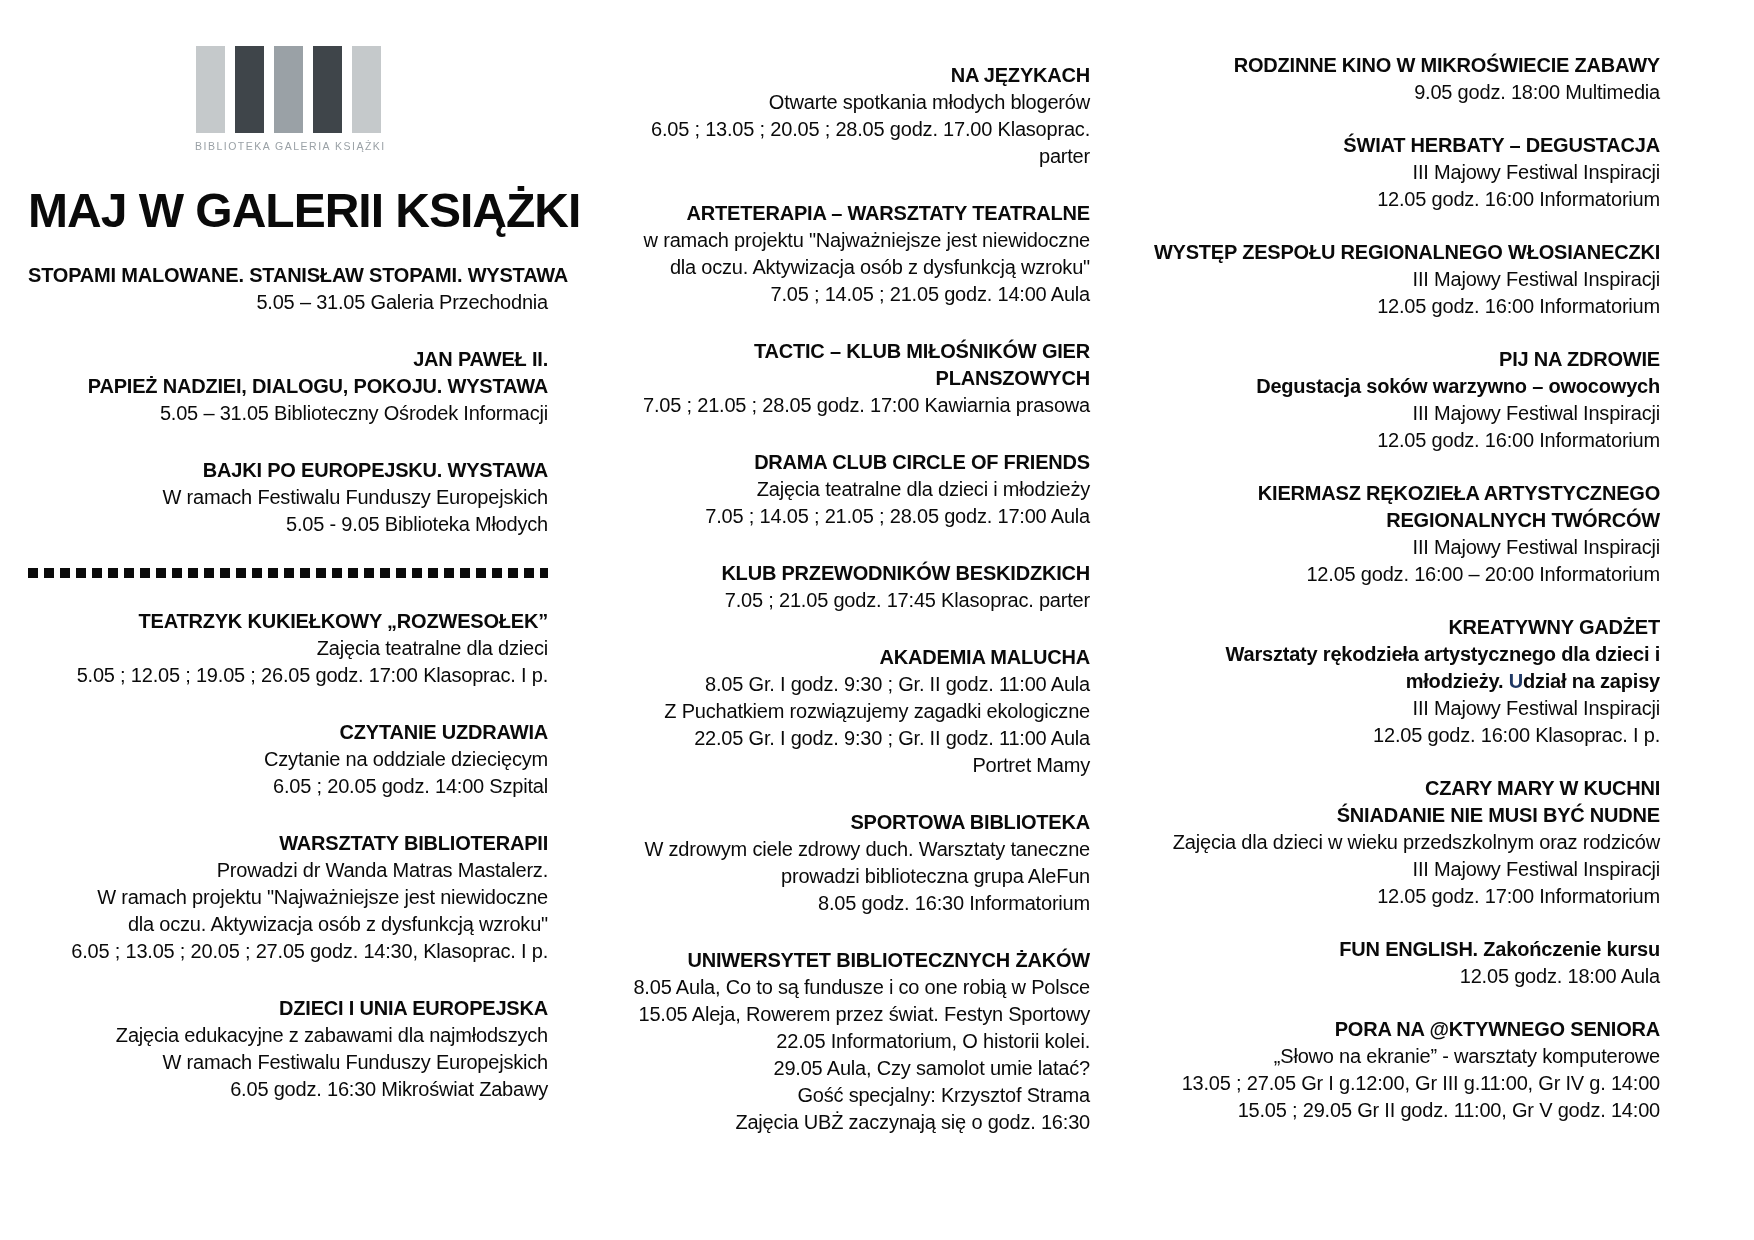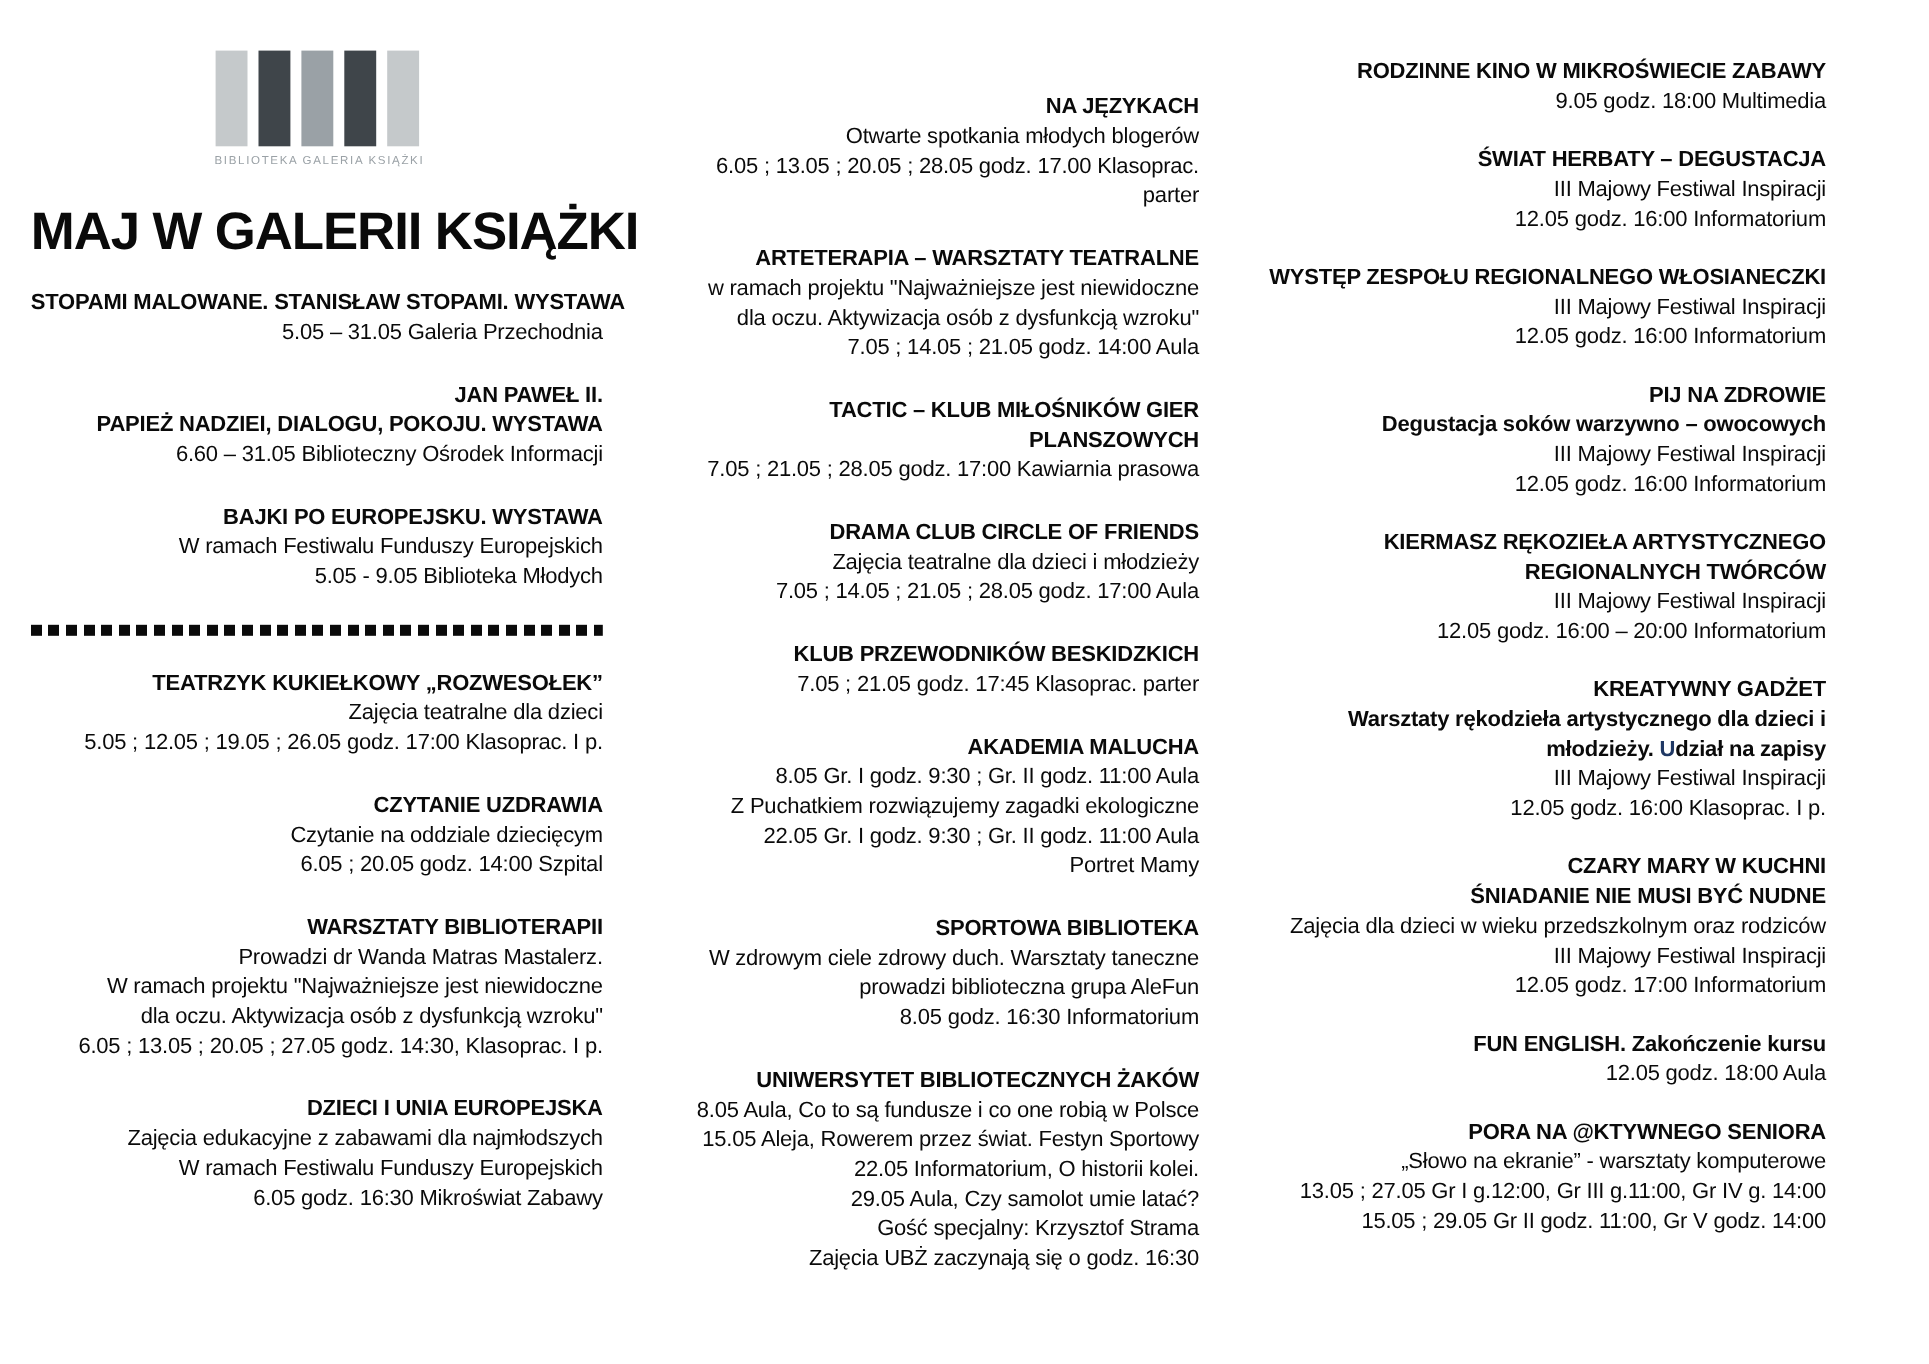--- a/index.html
+++ b/index.html
@@ -3,21 +3,21 @@
 <meta charset="utf-8">
 <style>
   html,body{margin:0;padding:0;}
   body{
     width:1754px;height:1240px;position:relative;overflow:hidden;
     background:#ffffff;color:#0a0a0a;
     font-family:"Liberation Sans","DejaVu Sans",sans-serif;
   }
   .col{position:absolute;top:0;width:520px;text-align:right;}
   .col-left{left:28px;}
-  .col-middle{left:570px;padding-top:56px;}
+  .col-middle{left:570px;padding-top:34px;}
   .col-right{left:1140px;padding-top:24px;}
 
   .logo{margin:46px auto 16px;width:186px;}
   .logo-bars{display:flex;justify-content:center;gap:10px;height:87px;}
   .logo-bars .bar{width:29px;height:100%;}
   .logo-caption{
     margin-top:7px;font-size:10.5px;letter-spacing:1.5px;white-space:nowrap;
     color:#9aa1a6;font-weight:400;
   }
 
@@ -57,21 +57,21 @@
     </div>
     <h1 class="doc-title">MAJ W GALERII KSIĄŻKI</h1>
     <div class="events">
         <div class="event">
           <div class="line title">STOPAMI MALOWANE. STANISŁAW STOPAMI. WYSTAWA</div>
           <div class="line body">5.05 – 31.05 Galeria Przechodnia</div>
         </div>
         <div class="event">
           <div class="line title">JAN PAWEŁ II.</div>
           <div class="line title">PAPIEŻ NADZIEI, DIALOGU, POKOJU. WYSTAWA</div>
-          <div class="line body">6.60 – 31.05 Biblioteczny Ośrodek Informacji</div>
+          <div class="line body">5.05 – 31.05 Biblioteczny Ośrodek Informacji</div>
         </div>
         <div class="event">
           <div class="line title">BAJKI PO EUROPEJSKU. WYSTAWA</div>
           <div class="line body">W ramach Festiwalu Funduszy Europejskich</div>
           <div class="line body">5.05 - 9.05 Biblioteka Młodych</div>
         </div>
         <div class="divider"></div>
         <div class="event">
           <div class="line title">TEATRZYK KUKIEŁKOWY „ROZWESOŁEK”</div>
           <div class="line body">Zajęcia teatralne dla dzieci</div>

